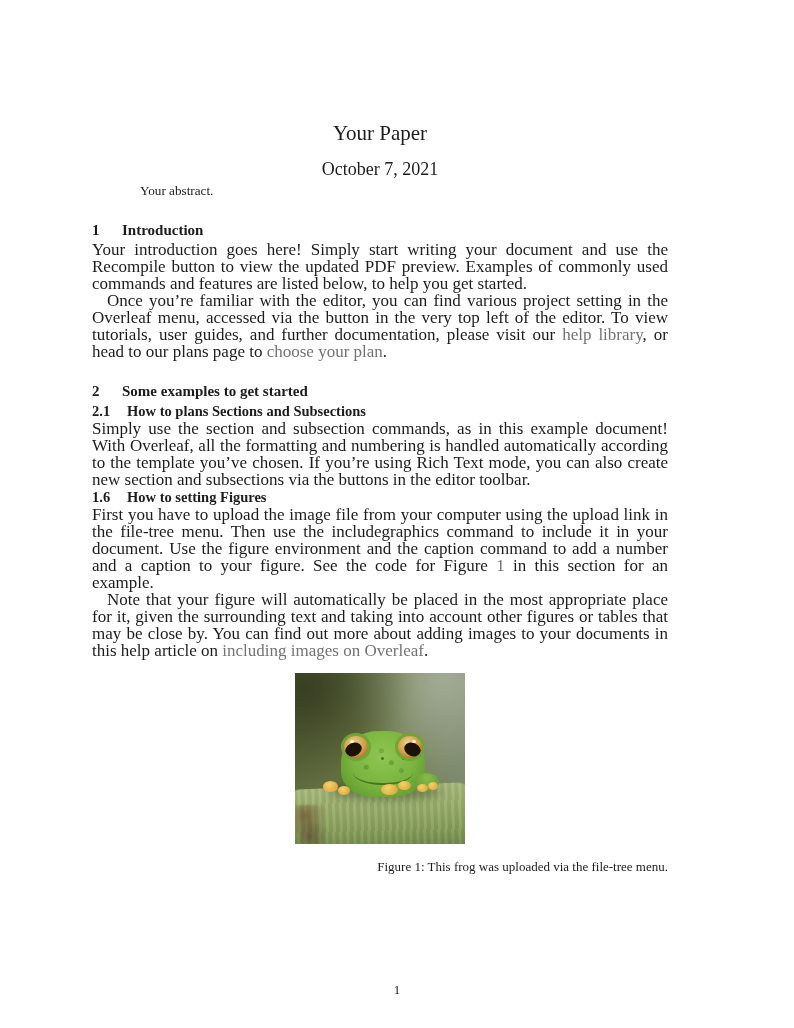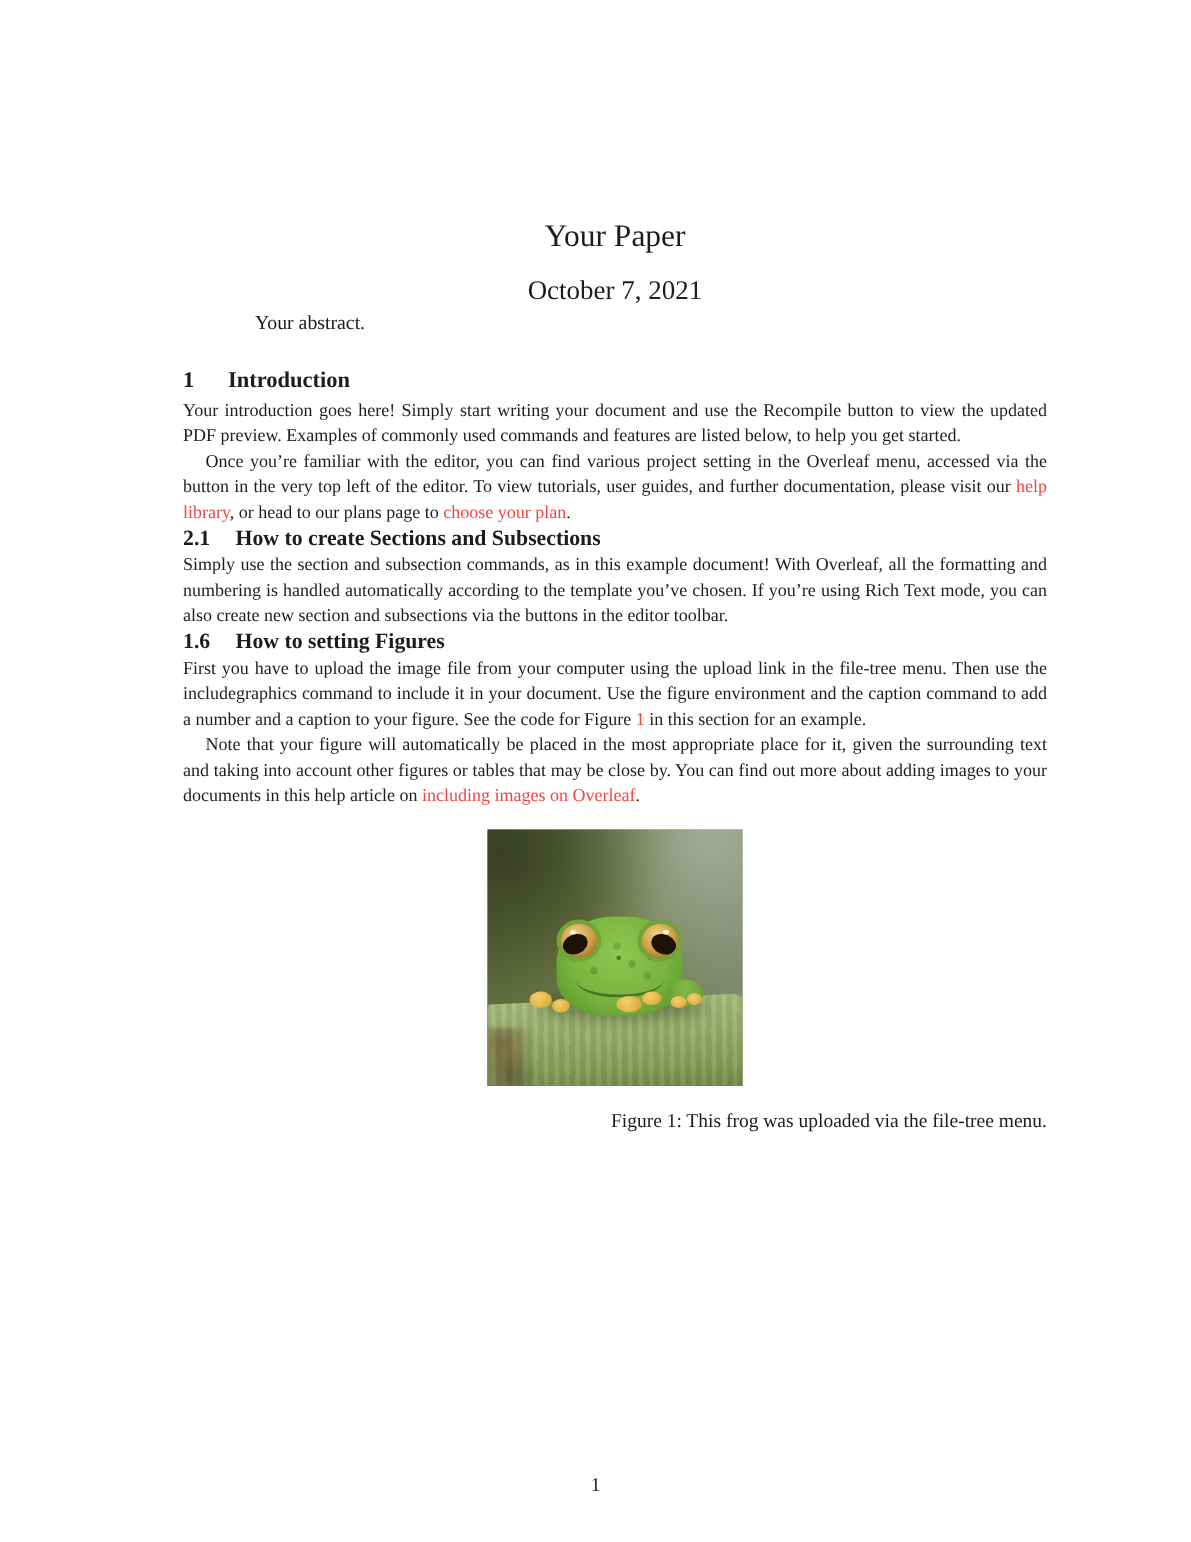--- a/index.html
+++ b/index.html
@@ -7,24 +7,23 @@
     position: relative;
     width: 794px;
     height: 1028px;
     background: #ffffff;
     font-family: "Liberation Serif", "DejaVu Serif", serif;
     color: #1c1c1c;
     overflow: hidden;
   }
   .content {
     position: absolute;
-    left: 122px;
+    left: 92px;
     top: 0;
     width: 576px;
-    margin-top: 24px;
   }
   .title {
     margin: 0;
     padding-top: 120px;
     text-align: center;
     font-size: 21px;
     font-weight: normal;
     line-height: 26px;
   }
   .author {
@@ -63,26 +62,26 @@
   h2.sec .sec-num { display: inline-block; min-width: 30px; }
   h3.subsec {
     margin: 0;
     font-size: 14.5px;
     line-height: 18px;
     font-weight: bold;
   }
   h3.subsec .sec-num { display: inline-block; min-width: 35px; }
   p.body {
     margin: 0;
-    font-size: 12px;
+    font-size: 17px;
     line-height: 17px;
     text-align: justify;
   }
   p.indent { text-indent: 15px; }
-  a.doclink { color: #ef4444; text-decoration: none; cursor: pointer; }
+  a.doclink { color: #737373; text-decoration: none; cursor: pointer; }
   .mt11 { margin-top: 11px; }
   .mt16 { margin-top: 16px; }
   .mt12 { margin-top: 12px; }
   .mt13 { margin-top: 13px; }
   .mt7  { margin-top: 7px; }
   .mt6  { margin-top: 6px; }
 
   
   .figure-block { margin-top: 14px; text-align: center; }
   .fig-img {
@@ -255,22 +254,23 @@
     <div class="date">October 7, 2021</div>
 
     <div class="abstract-body">Your abstract.</div>
 
     <h2 class="sec"><span class="sec-num">1</span><span>Introduction</span></h2>
 
     <p class="body mt11">Your introduction goes here! Simply start writing your document and use the Recompile button to view the updated PDF preview. Examples of commonly used commands and features are listed below, to help you get started.</p>
 
     <p class="body indent"><span>Once you’re familiar with the editor, you can find various project setting in the Overleaf menu, accessed via the button in the very top left of the editor. To view tutorials, user guides, and further documentation, please visit our </span><a class="doclink">help library</a><span>, or head to our plans page to </span><a class="doclink">choose your plan</a><span>.</span></p>
 
-
-    <h3 class="subsec mt12"><span class="sec-num">2.1</span><span>How to create Sections and Subsections</span></h3>
+    <h2 class="sec mt16"><span class="sec-num">2</span><span>Some examples to get started</span></h2>
+
+    <h3 class="subsec mt12"><span class="sec-num">2.1</span><span>How to plans Sections and Subsections</span></h3>
 
     <p class="body mt7">Simply use the section and subsection commands, as in this example document! With Overleaf, all the formatting and numbering is handled automatically according to the template you’ve chosen. If you’re using Rich Text mode, you can also create new section and subsections via the buttons in the editor toolbar.</p>
 
     <h3 class="subsec mt13"><span class="sec-num">1.6</span><span>How to setting Figures</span></h3>
 
     <p class="body mt6"><span>First you have to upload the image file from your computer using the upload link in the file-tree menu. Then use the includegraphics command to include it in your document. Use the figure environment and the caption command to add a number and a caption to your figure. See the code for Figure </span><a class="doclink">1</a><span> in this section for an example.</span></p>
 
     <p class="body indent"><span>Note that your figure will automatically be placed in the most appropriate place for it, given the surrounding text and taking into account other figures or tables that may be close by. You can find out more about adding images to your documents in this help article on </span><a class="doclink">including images on Overleaf</a><span>.</span></p>
 
     <div class="figure-block">

